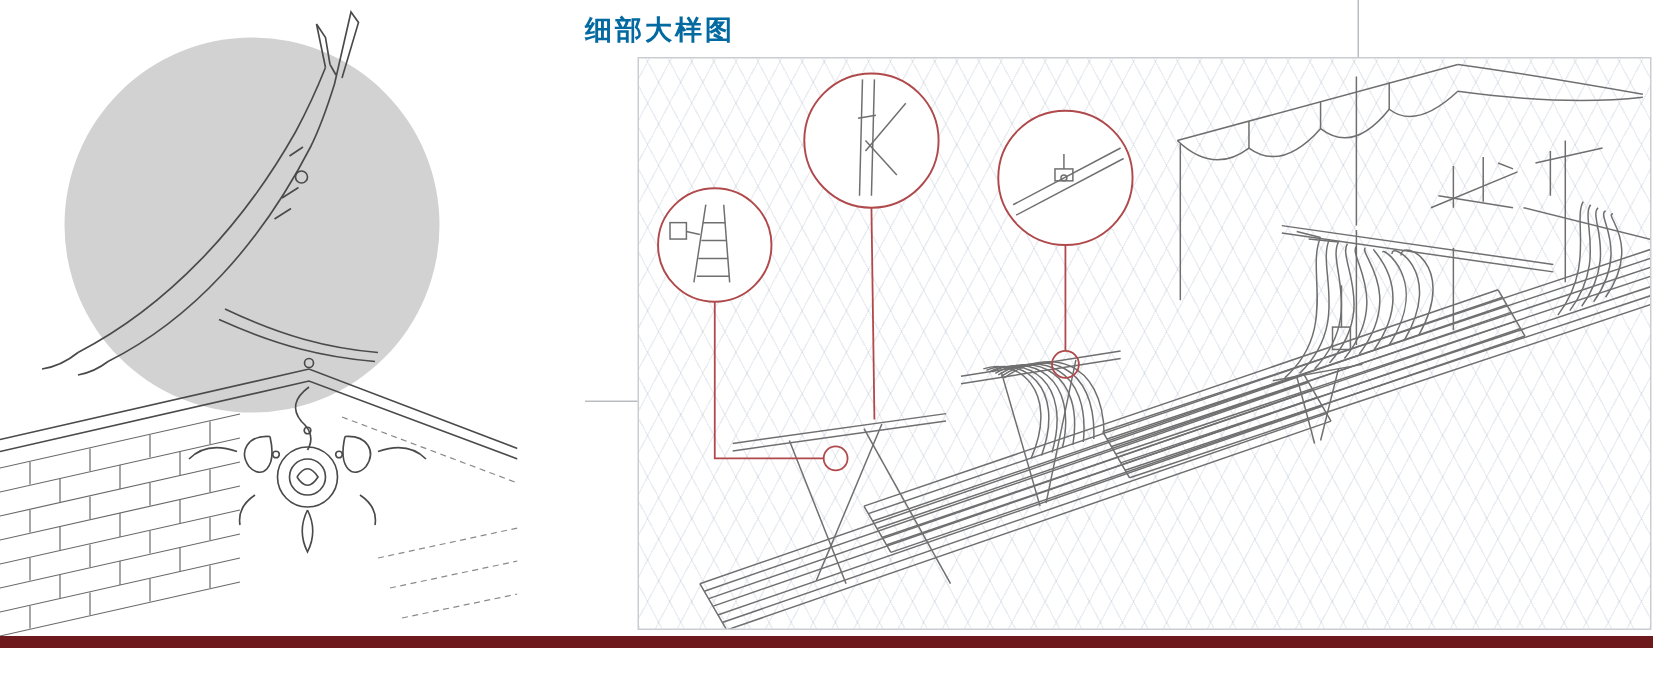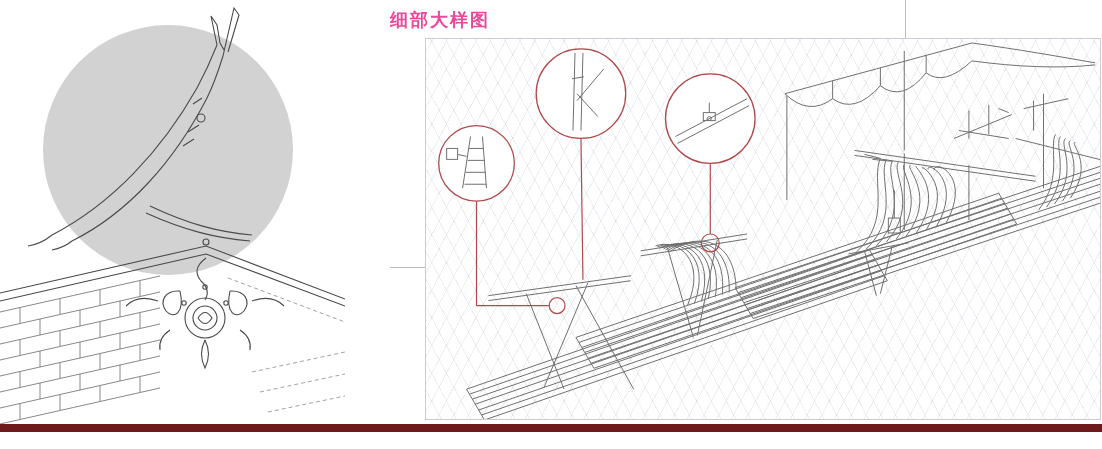--- a/index.html
+++ b/index.html
@@ -2,21 +2,21 @@
 <html style="--accent-bar: #6e1a1d; --callout-red: #b0494b; --backdrop-circle-gray: #d2d2d2; --sketch-line: #4a4a4a; --grid-line: #dfe3e9;"><head>
 <meta charset="utf-8">
 <style>
   html,body{margin:0;padding:0;background:#fff;}
   body{width:1102px;height:449px;position:relative;overflow:hidden;
        font-family:"Liberation Sans",sans-serif;}
   .canvas{position:absolute;inset:0;}
   .left-art{position:absolute;left:0;top:0;width:345px;height:425px;}
   .left-art svg{display:block;width:100%;height:100%;}
   .panel-title{position:absolute;left:390px;top:8px;font-size:18px;font-weight:bold;
-       color:#ec4899;letter-spacing:2px;}
+       color:#0369a1;letter-spacing:2px;}
   .detail-panel{position:absolute;left:425px;top:38px;width:676px;height:382px;
        border:1px solid #c9cdd2;box-sizing:border-box;background-color:#fff;
        background-image:
          repeating-linear-gradient(62deg, rgba(110,130,160,0.13) 0 1px, transparent 1px 13px),
          repeating-linear-gradient(-62deg, rgba(110,130,160,0.13) 0 1px, transparent 1px 13px);}
   .detail-panel svg{display:block;width:100%;height:100%;}
   .rule-vertical{position:absolute;left:905px;top:0;width:1px;height:38px;background:#b9bdc2;}
   .rule-horizontal{position:absolute;left:390px;top:267px;width:35px;height:1px;background:#b9bdc2;}
   .bottom-bar{position:absolute;left:0;top:424px;width:1102px;height:8px;
        background:var(--accent-bar,#6e1a1d);}

